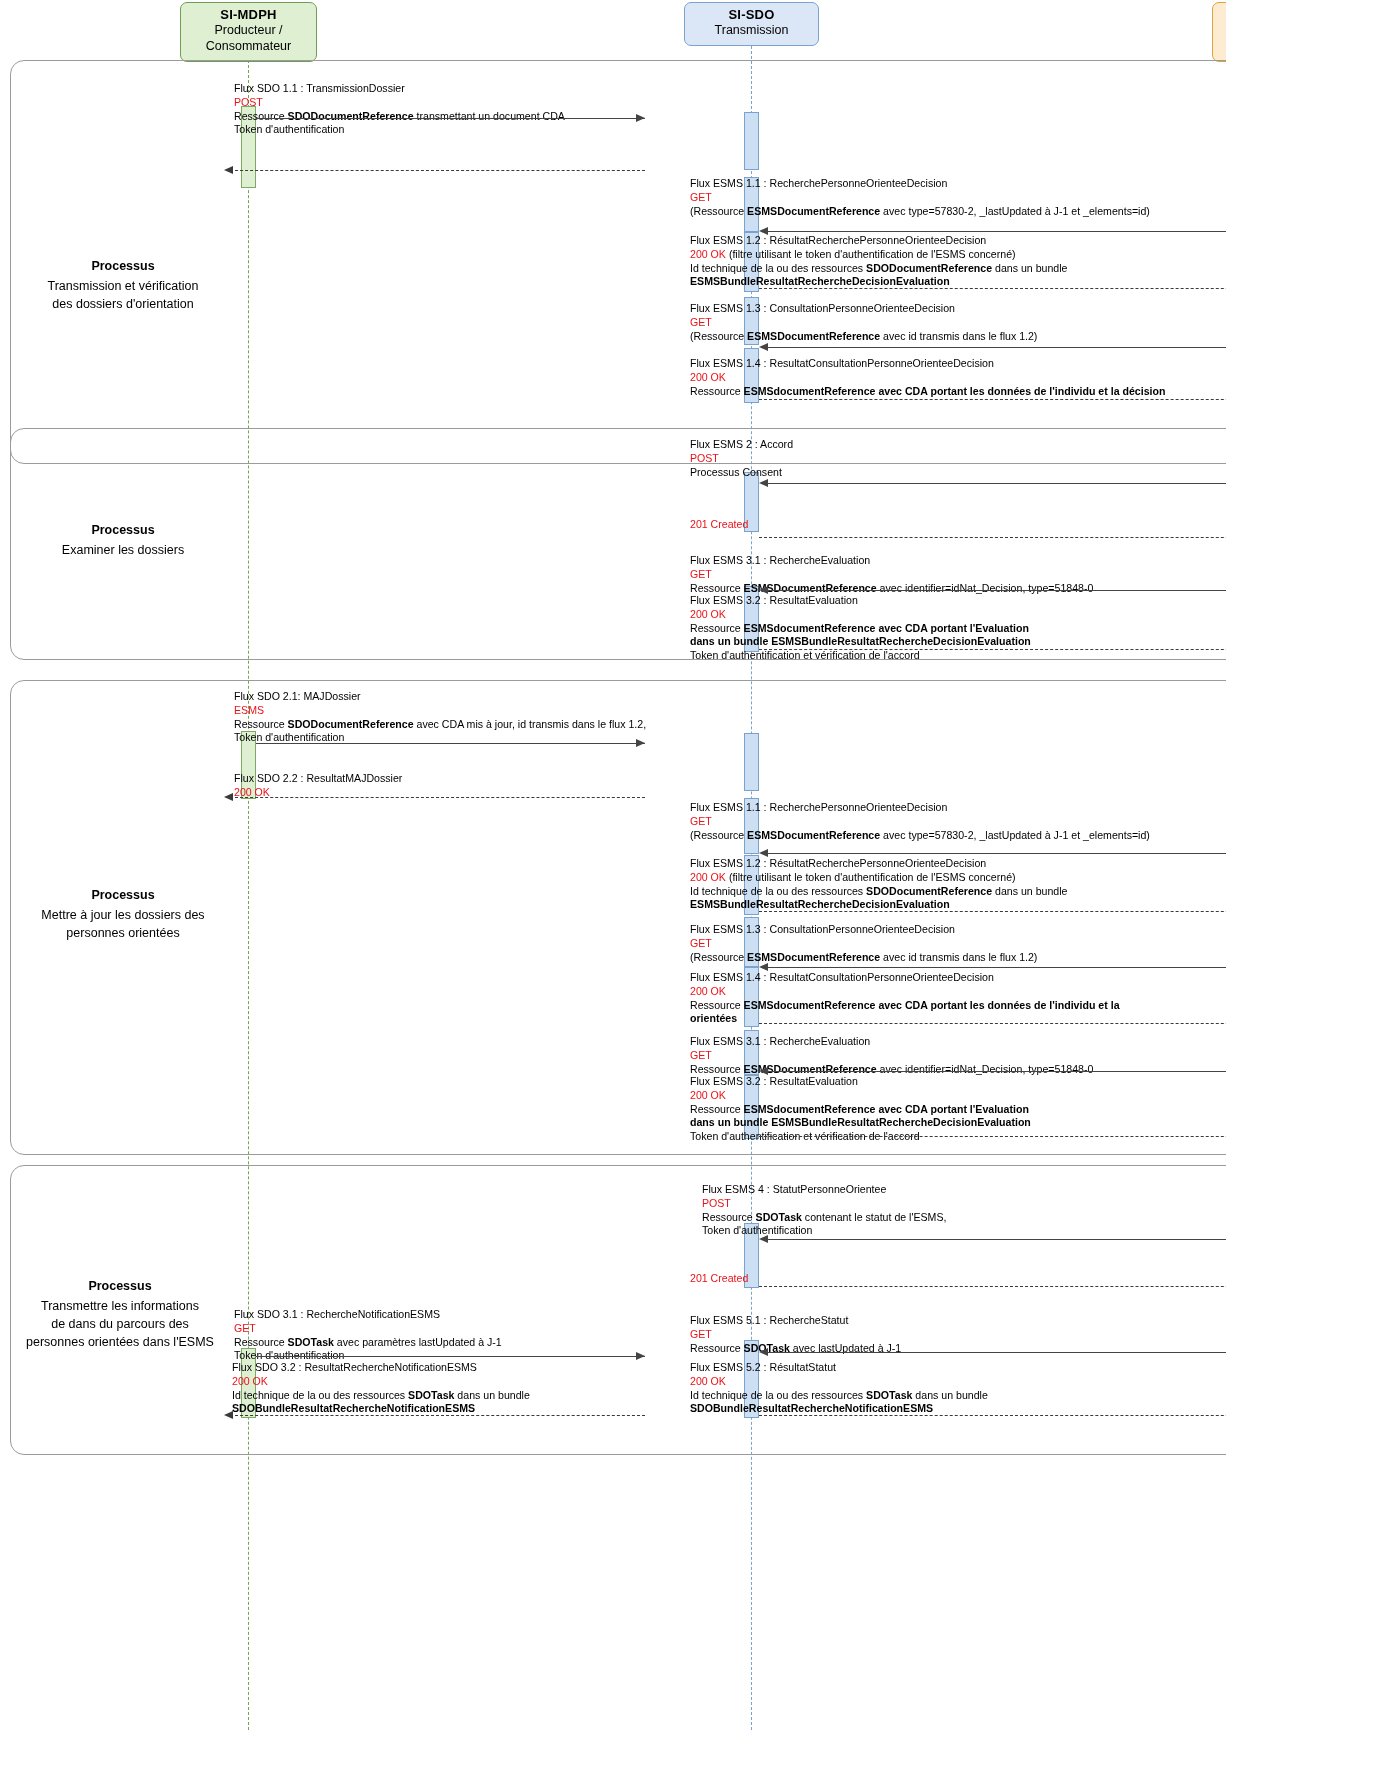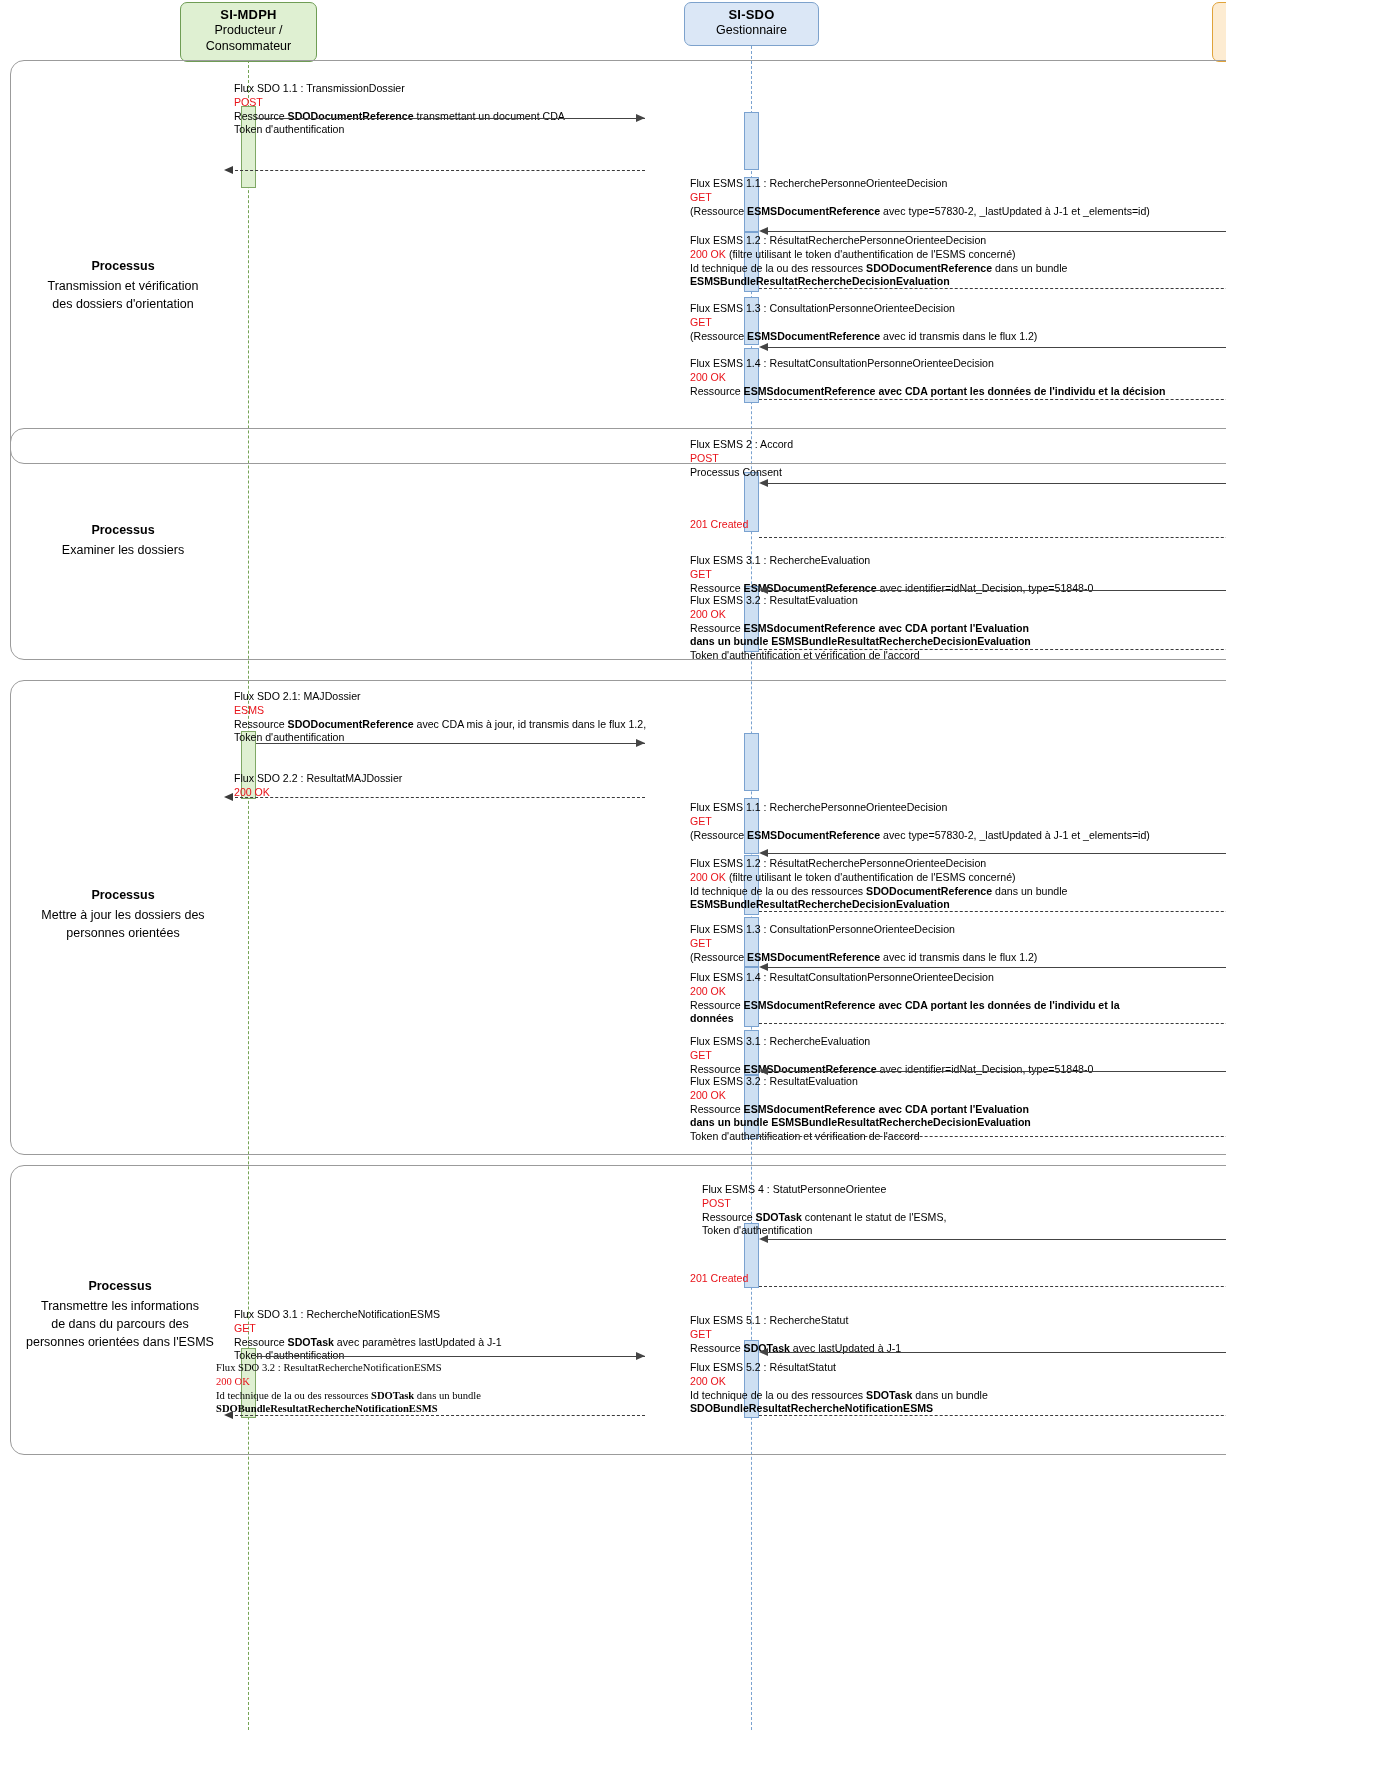--- a/index.html
+++ b/index.html
@@ -108,21 +108,21 @@
   <div class="lifeline ll-esms" style="left:1280px;top:45px;height:1685px;"></div>
 
   <div class="actor-box actor-mdph" style="left:180px;top:2px;width:137px;">
     <span class="nm">SI-MDPH</span>
     <span class="sub">Producteur /</span>
     <span class="sub">Consommateur</span>
   </div>
 
   <div class="actor-box actor-sdo" style="left:684px;top:2px;width:135px;">
     <span class="nm">SI-SDO</span>
-    <span class="sub">Gestionnaire</span>
+    <span class="sub">Transmission</span>
   </div>
 
   <div class="actor-box actor-esms" style="left:1212px;top:2px;width:137px;">
     <span class="nm">SI-ESMS</span>
     <span class="sub">Producteur /</span>
     <span class="sub">Consommateur</span>
   </div>
 
   <div class="frame" style="left:10px;top:60px;width:1354px;height:404px;"></div>
   <div class="proc-label" style="left:12px;top:257px;width:222px;">
@@ -285,21 +285,21 @@
     <span class="l verb">GET</span>
     <span class="l"><span>(Ressource </span><b>ESMSDocumentReference</b><span> avec id transmis dans le flux 1.2)</span></span>
   </div>
   <div class="arrow" style="left:766px;top:967px;width:508px;"></div>
   <div class="head left" style="left:759px;top:962.5px;"></div>
 
   <div class="msg" style="left:690px;top:971px;">
     <span class="l">Flux ESMS 1.4 : ResultatConsultationPersonneOrienteeDecision</span>
     <span class="l verb">200 OK</span>
     <span class="l"><span>Ressource </span><b>ESMSdocumentReference</b><b> avec CDA portant les données de l'individu et la</b></span>
-    <span class="l"><b>données</b></span>
+    <span class="l"><b>orientées</b></span>
   </div>
   <div class="arrow dashed" style="left:759px;top:1023px;width:515px;"></div>
   <div class="head open-right" style="left:1266px;top:1018.5px;"></div>
 
   <div class="msg" style="left:690px;top:1035px;">
     <span class="l">Flux ESMS 3.1 : RechercheEvaluation</span>
     <span class="l verb">GET</span>
     <span class="l"><span>Ressource </span><b>ESMSDocumentReference</b><span> avec identifier=idNat_Decision, type=51848-0</span></span>
   </div>
   <div class="arrow" style="left:766px;top:1071px;width:508px;"></div>
@@ -354,21 +354,21 @@
   <div class="head right" style="left:636px;top:1351.5px;"></div>
 
   <div class="msg" style="left:690px;top:1314px;">
     <span class="l">Flux ESMS 5.1 : RechercheStatut</span>
     <span class="l verb">GET</span>
     <span class="l"><span>Ressource </span><b>SDOTask</b><span> avec lastUpdated à J-1</span></span>
   </div>
   <div class="arrow" style="left:766px;top:1352px;width:508px;"></div>
   <div class="head left" style="left:759px;top:1347.5px;"></div>
 
-  <div class="msg" style="left:216px;top:1361px;font-family:Liberation Serif, serif;">
+  <div class="msg" style="left:232px;top:1361px;">
     <span class="l">Flux SDO 3.2 : ResultatRechercheNotificationESMS</span>
     <span class="l verb">200 OK</span>
     <span class="l"><span>Id technique de la ou des ressources </span><b>SDOTask</b><span> dans un bundle</span></span>
     <span class="l"><b>SDOBundleResultatRechercheNotificationESMS</b></span>
   </div>
   <div class="arrow dashed" style="left:230px;top:1415px;width:415px;"></div>
   <div class="head open-left" style="left:224px;top:1410.5px;"></div>
 
   <div class="msg" style="left:690px;top:1361px;">
     <span class="l">Flux ESMS 5.2 : RésultatStatut</span>

